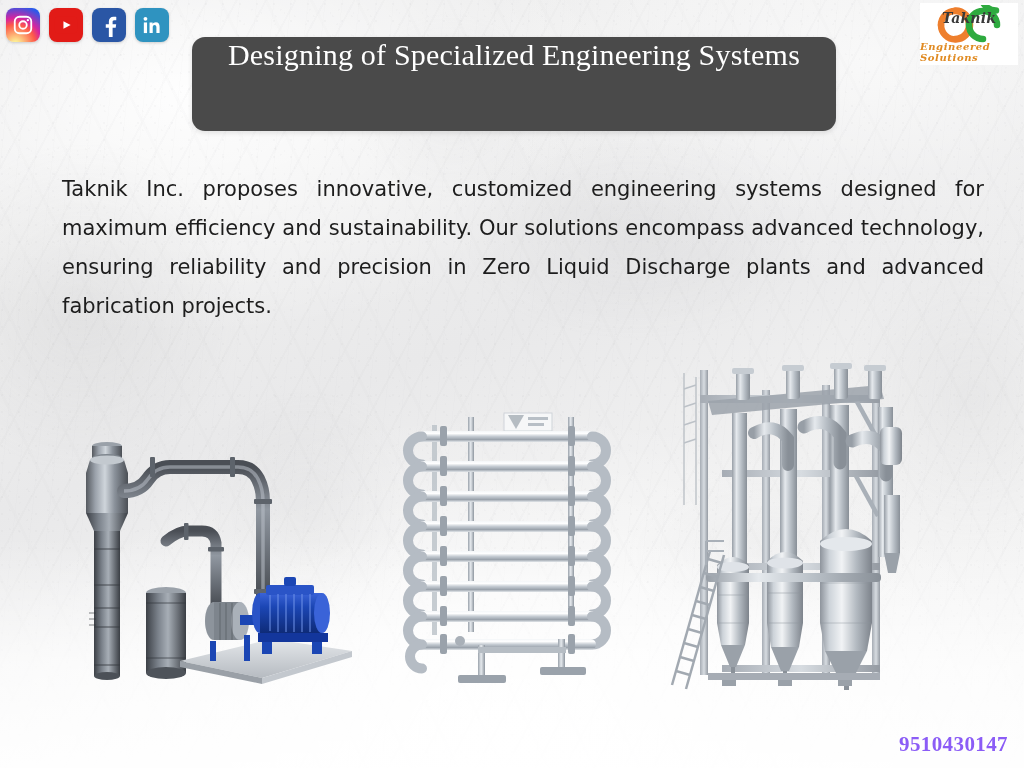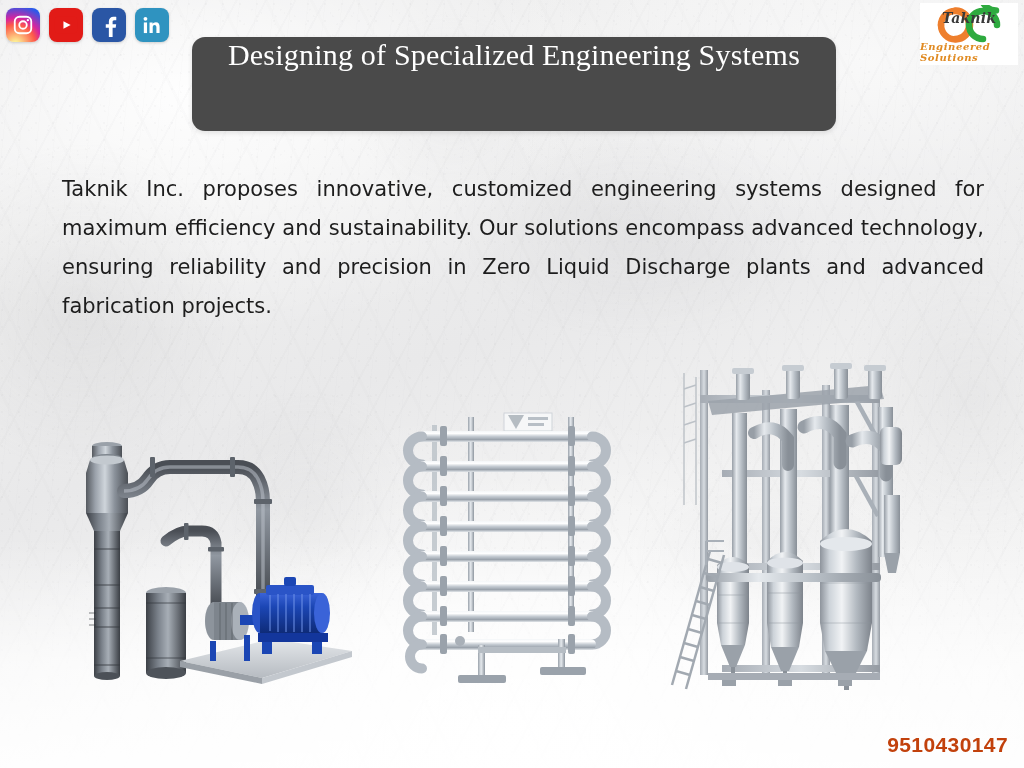--- a/index.html
+++ b/index.html
@@ -148,22 +148,22 @@
 
   
   .handle {
     position: absolute; left: 12px; bottom: 18px;
     font-family: "DejaVu Sans", sans-serif;
     font-size: 23px; font-weight: 700; color: #141414;
     letter-spacing: .2px; z-index: 20;
   }
   .phone {
     position: absolute; right: 16px; bottom: 11px;
-    font-family: Liberation Sans, sans-serif;
-    font-size: 21px; font-weight: 700; color: #c2410c;
+    font-family: Liberation Serif, serif;
+    font-size: 21px; font-weight: 700; color: #8b5cf6;
     letter-spacing: .4px; z-index: 20;
   }
 </style>
 </head>
 <body>
 
 <div class="poster">
 
   <div class="bg-base"></div>
   <div class="bg-smudge"></div>

